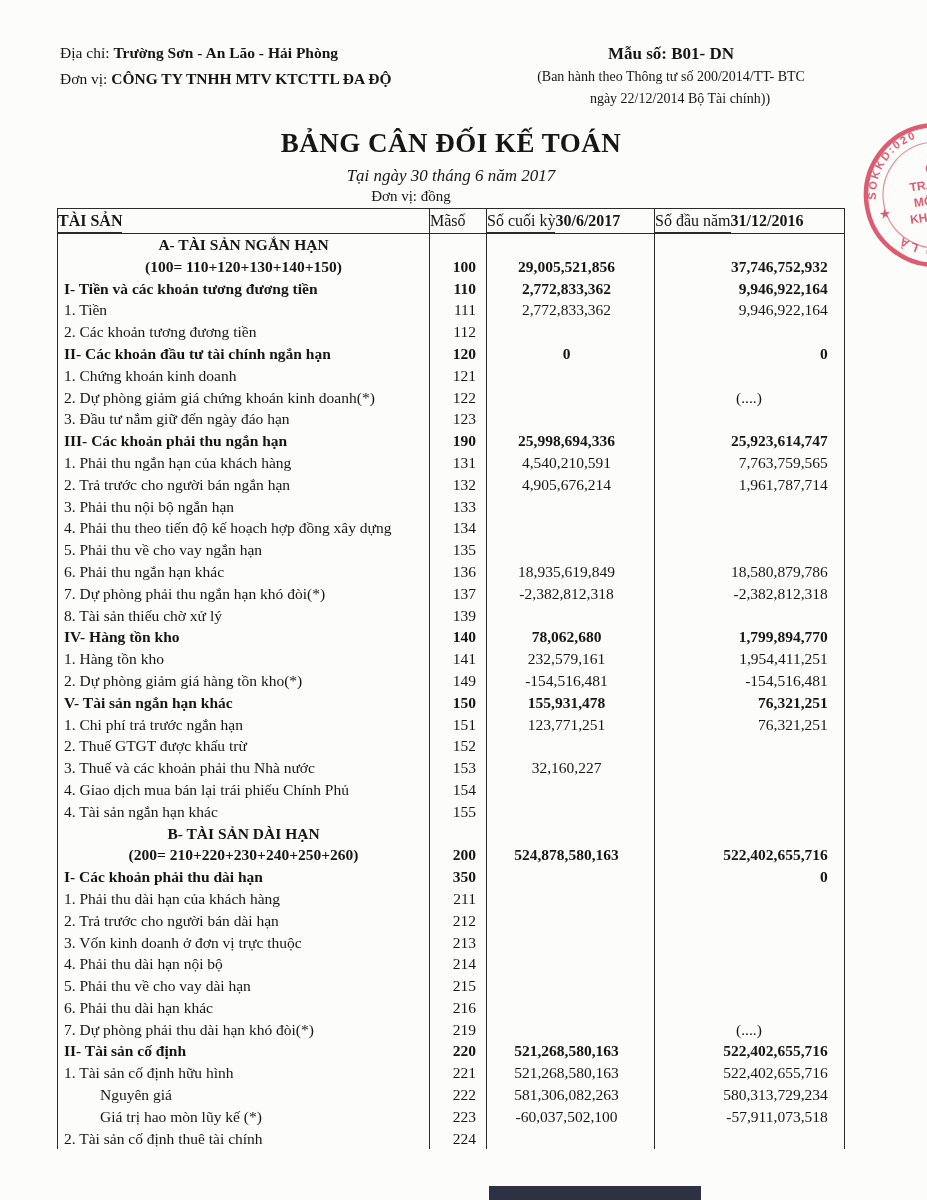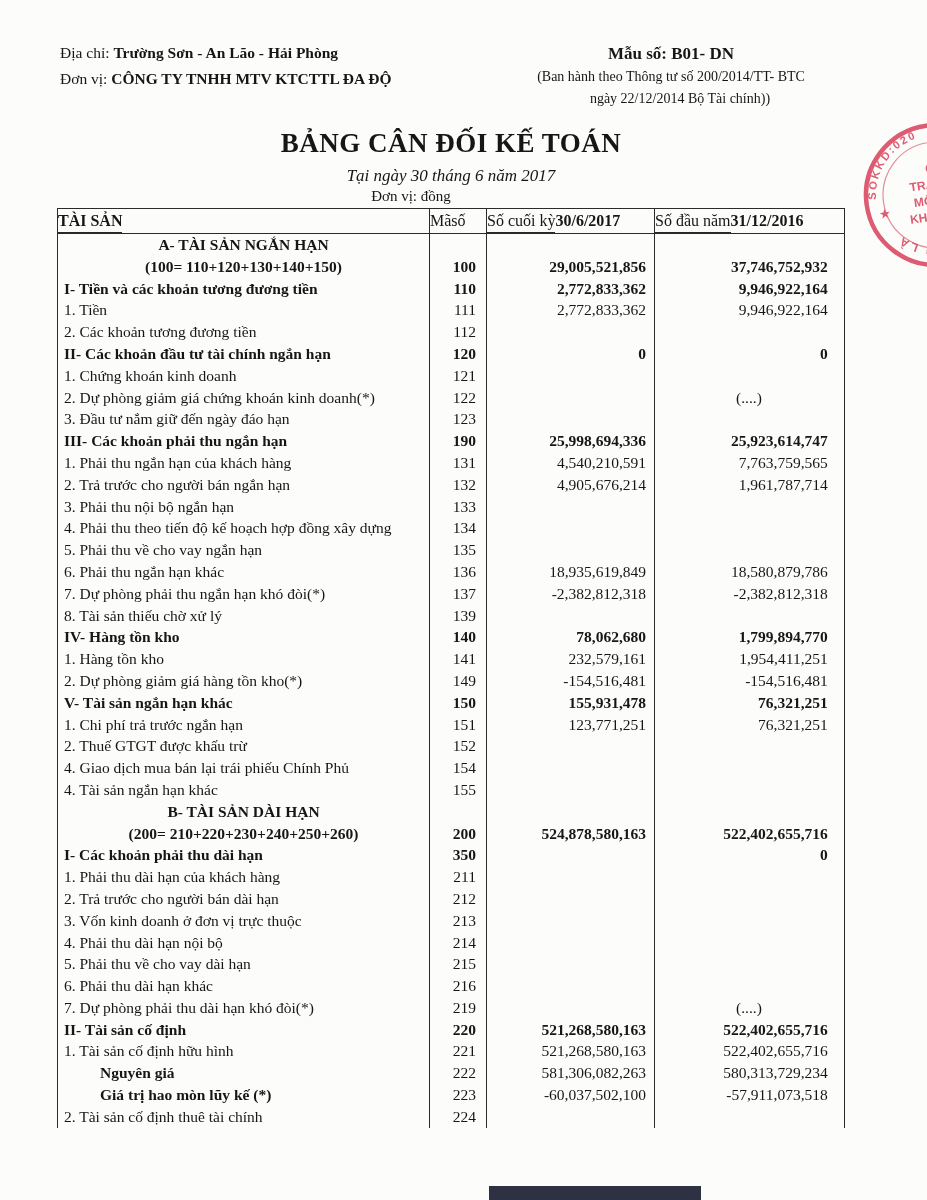--- a/index.html
+++ b/index.html
@@ -34,27 +34,27 @@
   .hc { display:flex; flex-direction:row; }
   .hc-asset,.hc-code,.hc-end { border-right:1.6px solid #2a2a2a; }
   .ht,.hb { height:23px; line-height:23px; text-align:center; font-size:16px; }
   .hline { border-bottom:1.4px solid #2a2a2a; }
   .b { font-weight:bold; }
 
   .trow { display:grid; grid-template-columns:372px 57px 168px 187.8px; height:21.8px; }
   .cell { line-height:21.8px; font-size:15.5px; white-space:nowrap; overflow:hidden; }
   .c-label { padding-left:6px; border-right:1.6px solid #2a2a2a; box-sizing:border-box; }
   .c-code  { border-right:1.6px solid #2a2a2a; text-align:right; padding-right:10px; box-sizing:border-box; }
-  .c-end   { border-right:1.6px solid #2a2a2a; text-align:right; padding-right:8px; box-sizing:border-box; }
+  .c-end   { border-right:1.6px solid #2a2a2a; text-align:center; padding-right:8px; box-sizing:border-box; }
   .c-begin { text-align:right; padding-right:15px; box-sizing:border-box; }
   .cell.paren { text-align:center; padding-right:0; }
   .s-cb { font-weight:bold; }
   .s-cb .c-label { text-align:center; padding-left:0; }
   .s-b { font-weight:bold; }
-  .s-sub .c-label { padding-left:42px;font-weight:bold; }
+  .s-sub .c-label { padding-left:42px; }
 
   
   .stamp { position:absolute; left:851px; top:110px; width:170px; height:170px;
     opacity:0.88; transform:rotate(-8deg); }
   .stamp text { fill:#d9465f; font-family:"Liberation Sans","DejaVu Sans",sans-serif; font-weight:bold; }
 
   
   .bottom-bar { position:absolute; left:489px; top:1186px; width:212px; height:14px; background:#2d3142; }
 </style>
 </head>
@@ -230,20 +230,26 @@
       <div class="trow s-i">
         <div class="cell c-label">1. Chi phí trả trước ngắn hạn</div>
         <div class="cell c-code">151</div>
         <div class="cell c-end">123,771,251</div>
         <div class="cell c-begin">76,321,251</div>
       </div>
       <div class="trow s-i">
         <div class="cell c-label">2. Thuế GTGT được khấu trừ</div>
         <div class="cell c-code">152</div>
         <div class="cell c-end"></div>
+        <div class="cell c-begin"></div>
+      </div>
+      <div class="trow s-i">
+        <div class="cell c-label">3. Thuế và các khoản phải thu Nhà nước</div>
+        <div class="cell c-code">153</div>
+        <div class="cell c-end">32,160,227</div>
         <div class="cell c-begin"></div>
       </div>
       <div class="trow s-i">
         <div class="cell c-label">4. Giao dịch mua bán lại trái phiếu Chính Phủ</div>
         <div class="cell c-code">154</div>
         <div class="cell c-end"></div>
         <div class="cell c-begin"></div>
       </div>
       <div class="trow s-i">
         <div class="cell c-label">4. Tài sản ngắn hạn khác</div>

